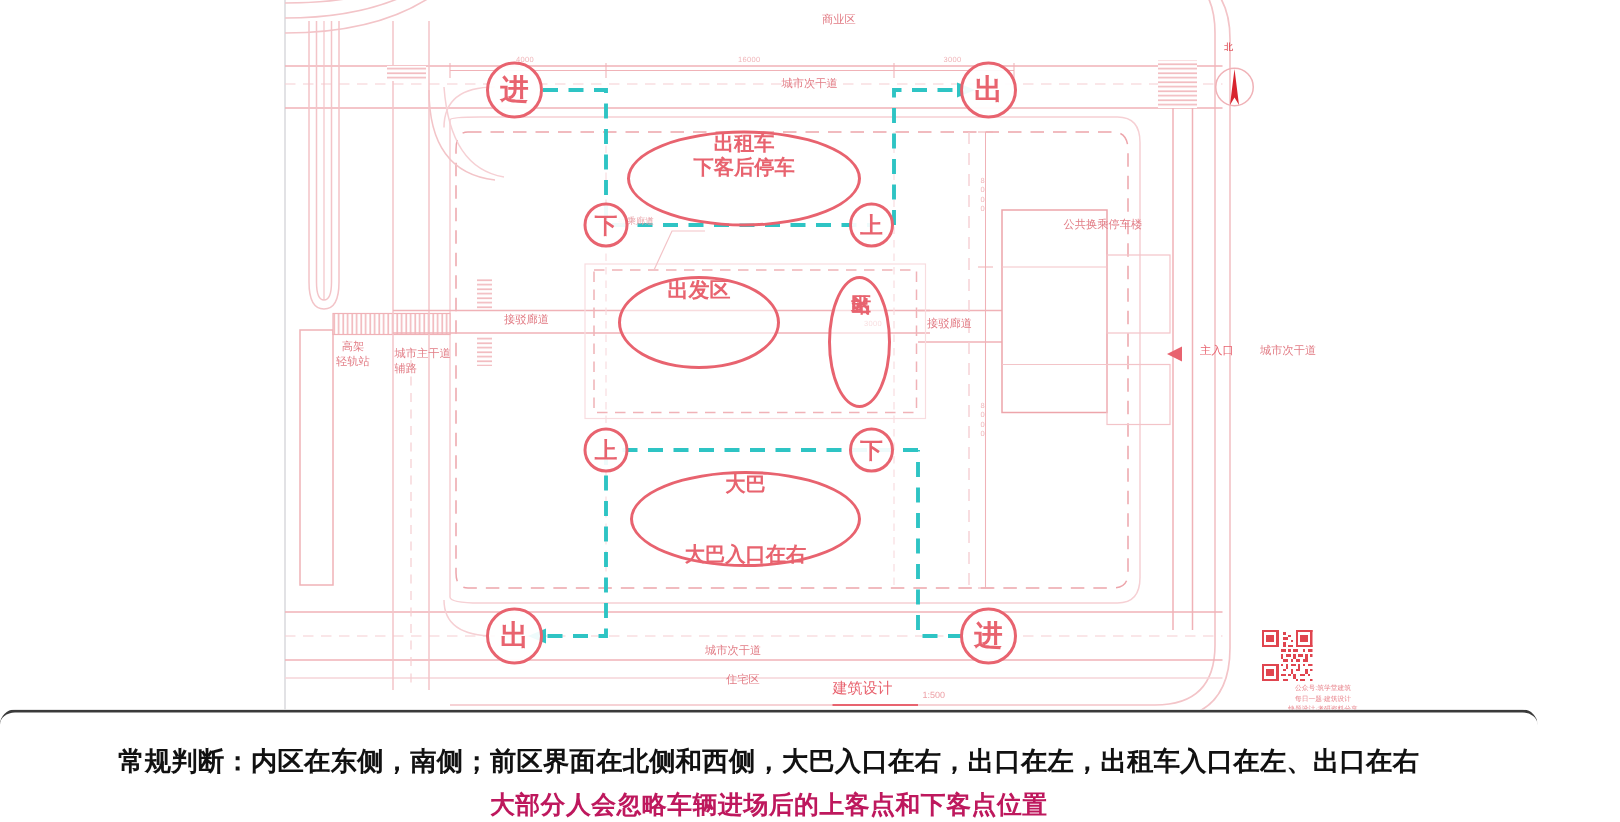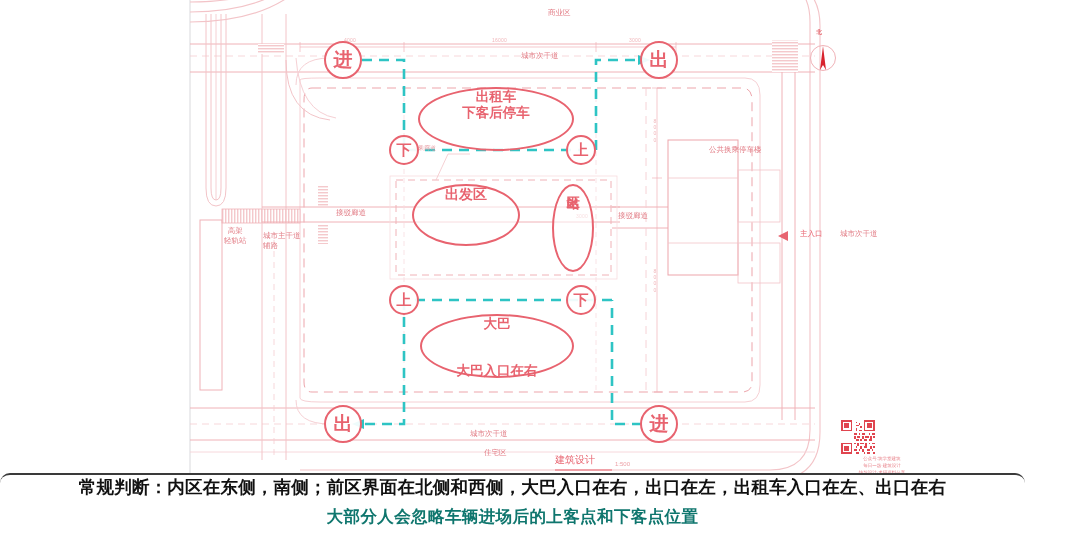--- a/index.html
+++ b/index.html
@@ -59,29 +59,29 @@
   #qr-stamp .qr { width:34px; height:34px; }
   #qr-cap { position:absolute; font-size:4.5px; color:#e8838b; line-height:1.5; text-align:center; white-space:pre; }
 
   
   #north { position:absolute; }
 
   
   #caption {
     position: absolute; left:0; top: 473px; width:1025px; height: 75px;
     background: #ffffff; border-top: 2px solid #3a3a3a;
-    display:flex; flex-direction:column; align-items:center; justify-content:flex-start;border-radius:10px;
+    display:flex; flex-direction:column; align-items:center; justify-content:flex-end;border-radius:10px;
   }
   #cap-line1 {
     color:#111; font-weight:bold; font-size:17.5px; letter-spacing:0.2px;
     font-family: "DejaVu Sans", "Liberation Sans", sans-serif;
     white-space:nowrap;
   }
   #cap-line2 {
-    color:#0f766e; font-weight:bold; font-size:16.5px; letter-spacing:0.4px;
+    color:#be185d; font-weight:bold; font-size:16.5px; letter-spacing:0.4px;
     margin-top:7px;
     font-family: "DejaVu Sans", "Liberation Sans", sans-serif;
     white-space:nowrap;
   }
 </style>
 </head>
 <body>
 
 <div id="root">
 

